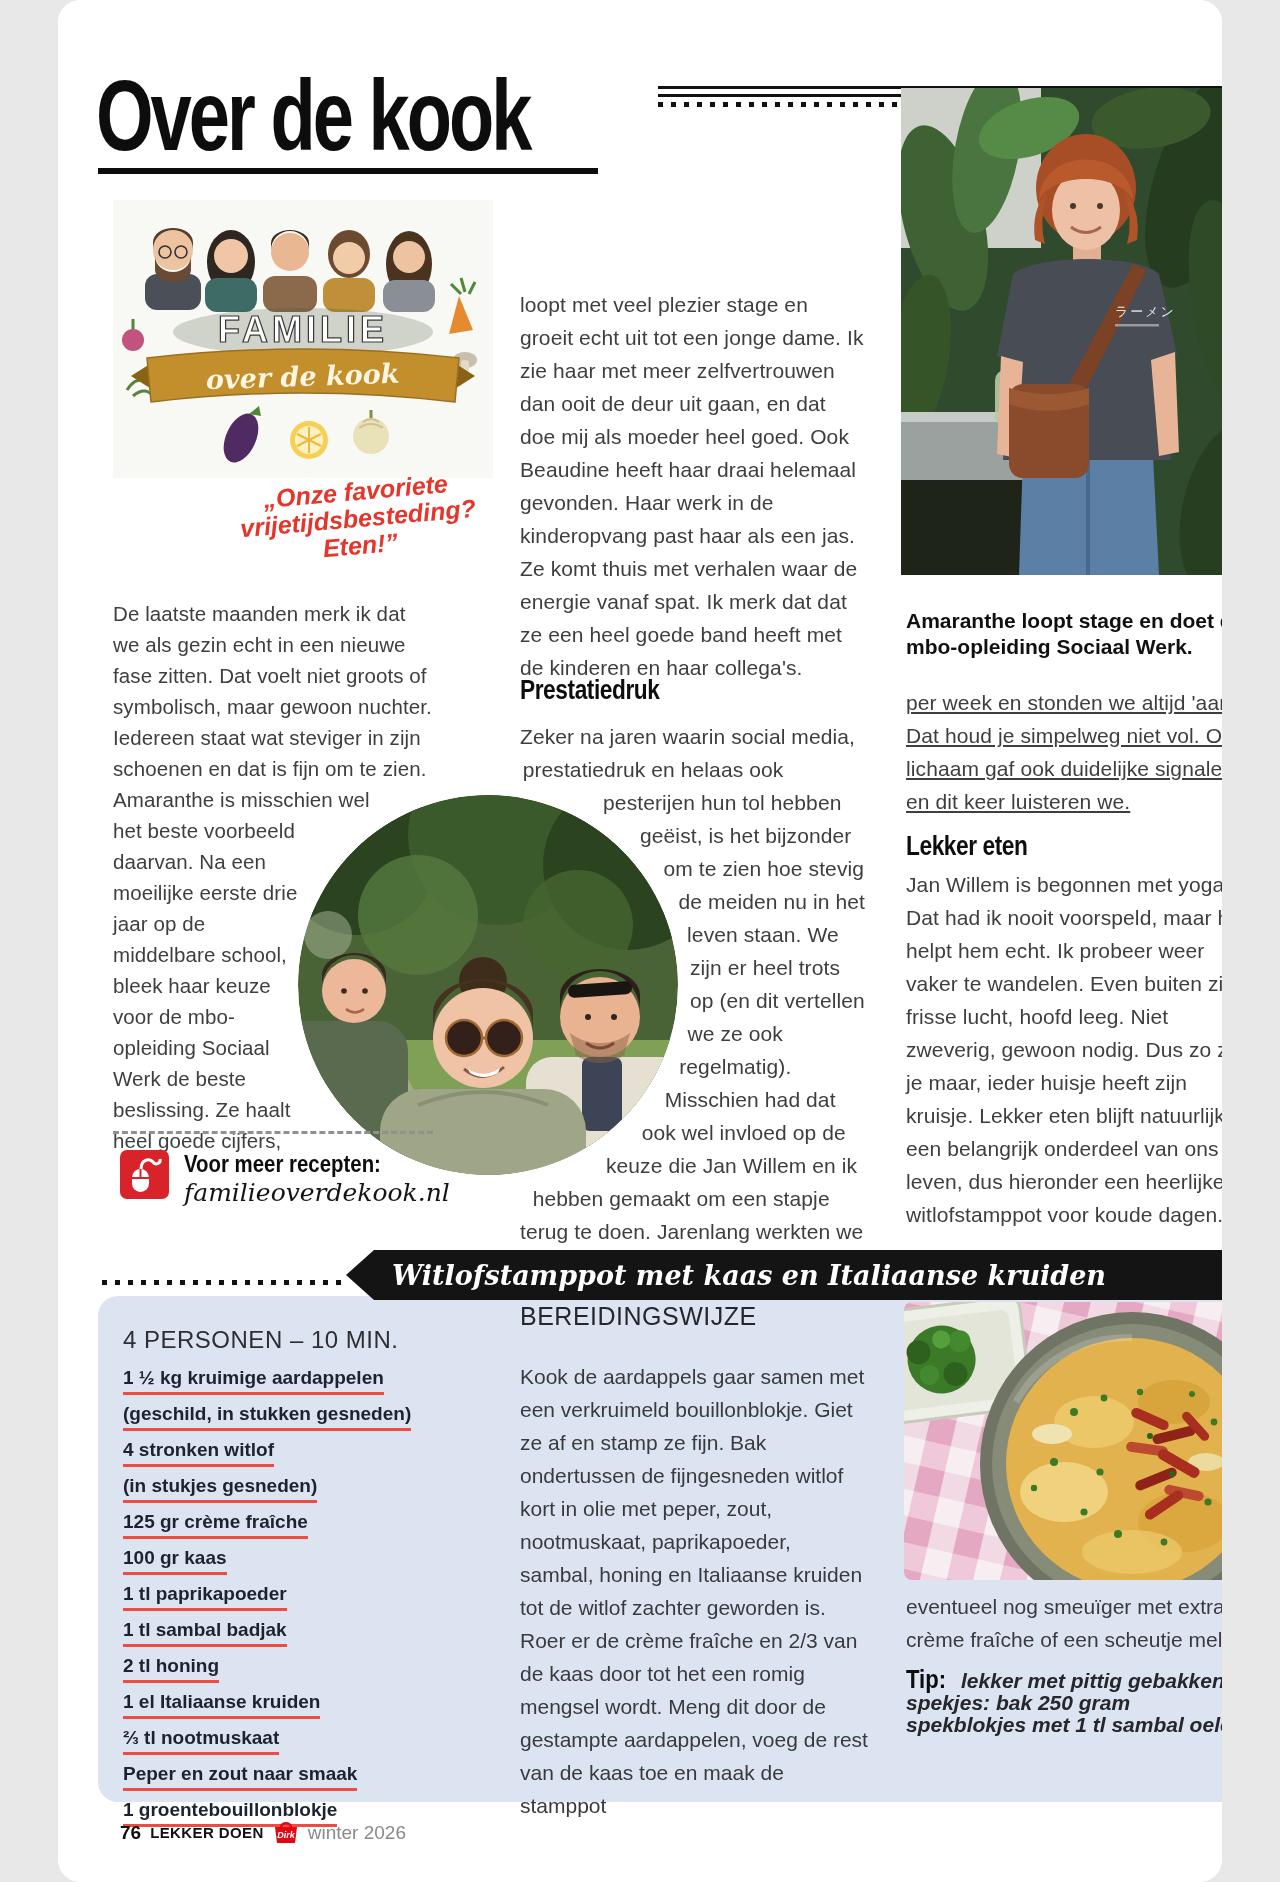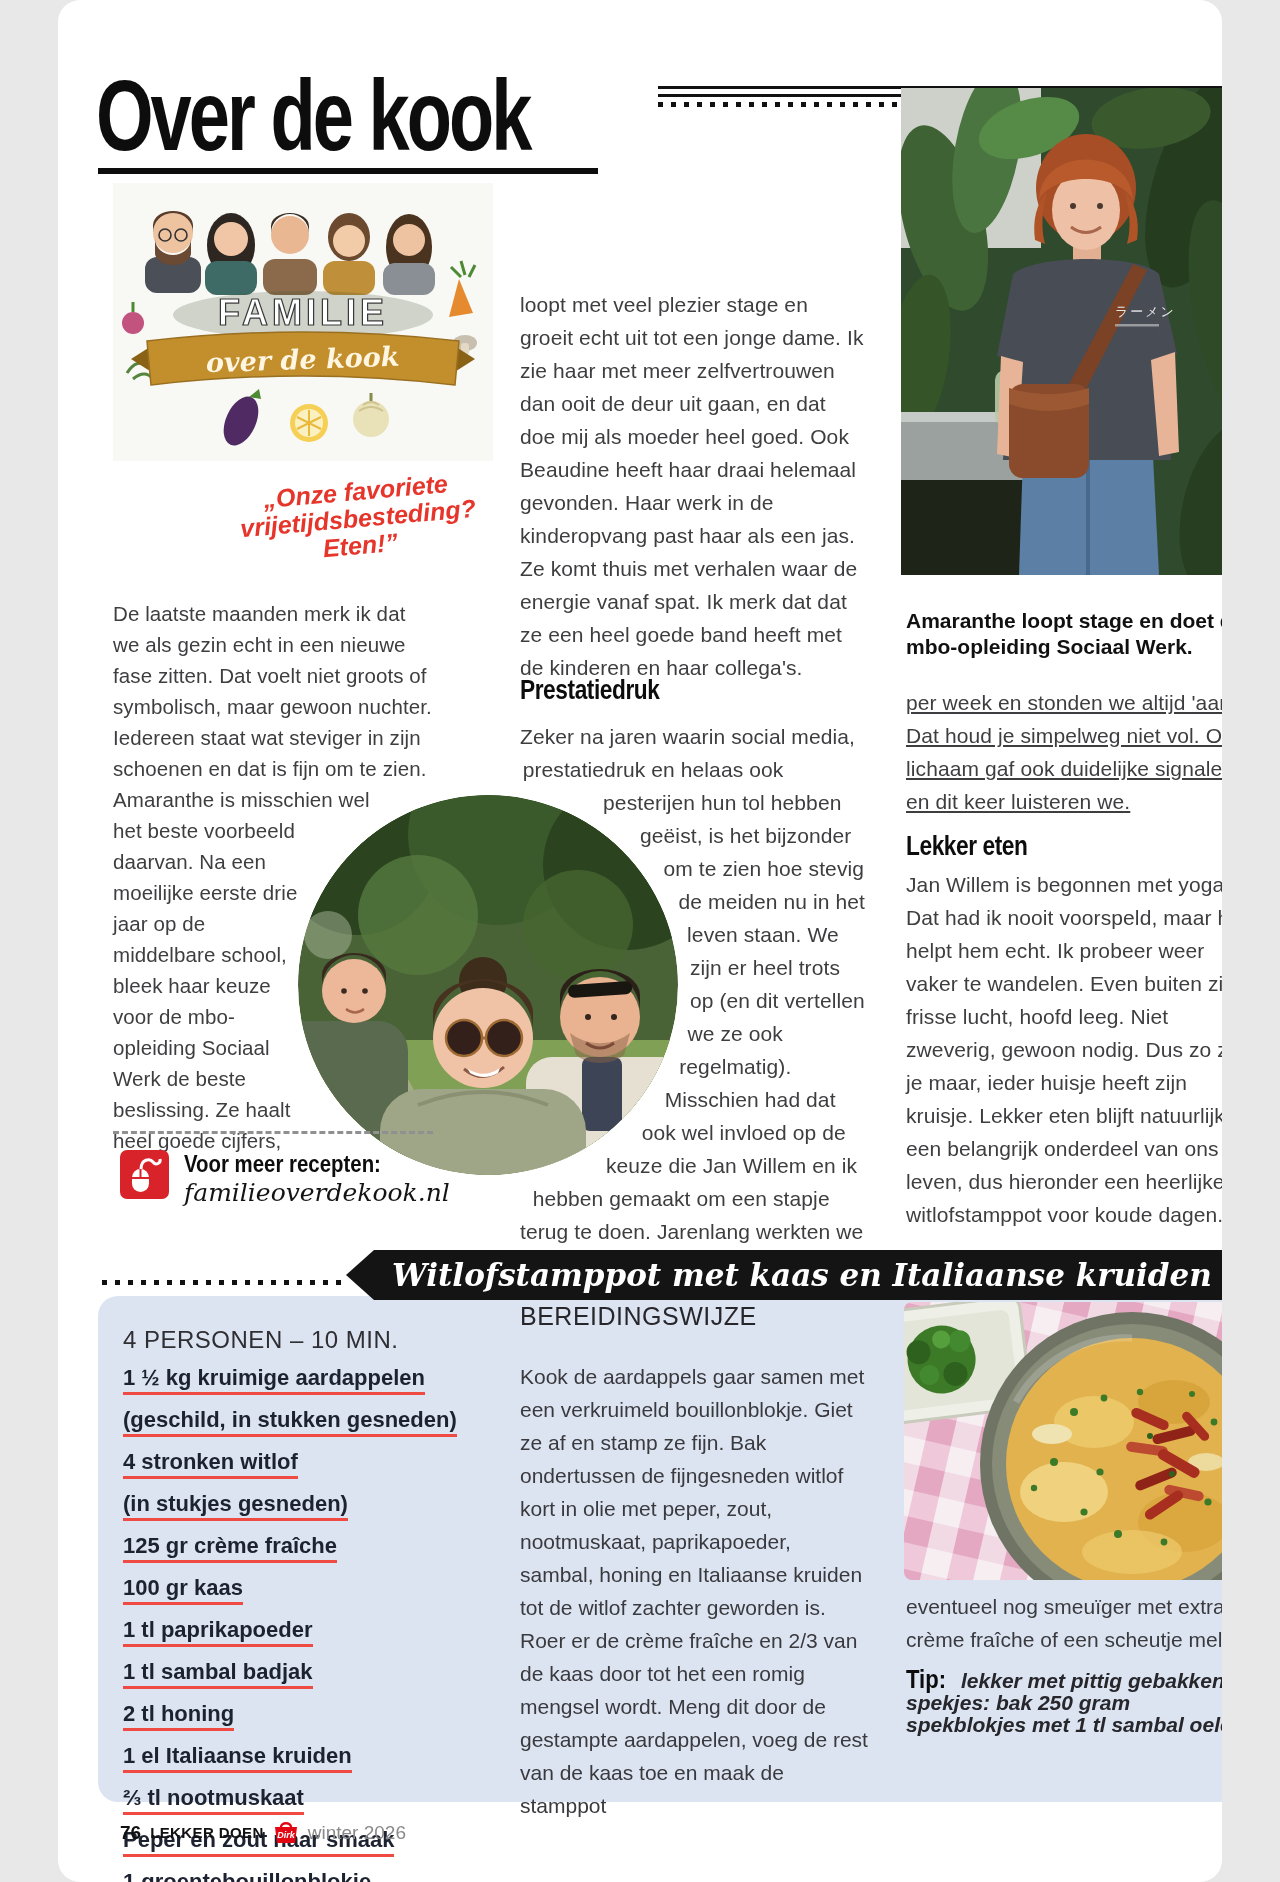--- a/index.html
+++ b/index.html
@@ -28,21 +28,21 @@
   .col3-p1{position:absolute;left:848px;top:686px;width:352px;text-decoration:underline;}
   .col3-p2{position:absolute;left:848px;top:868px;width:352px;}
 
   
   .photo-amaranthe{position:absolute;left:843px;top:88px;width:357px;height:487px;overflow:hidden;}
   .photo-amaranthe svg{display:block;width:100%;height:100%;}
   .photo-caption{position:absolute;left:848px;top:592px;width:352px;font-weight:700;
       font-size:21px;line-height:26px;color:#101010;margin-top:16px;}
   .circle-photo{position:absolute;left:240px;top:795px;width:380px;height:380px;border-radius:50%;overflow:hidden;}
   .circle-photo svg{display:block;width:100%;height:100%;}
-  .logo-illo{position:absolute;left:55px;top:183px;width:380px;height:278px;}
+  .logo-illo{position:absolute;left:55px;top:200px;width:380px;height:278px;}
   .logo-illo svg{display:block;width:100%;height:100%;}
 
   
   .quote{position:absolute;left:170px;top:478px;width:260px;text-align:center;
       transform:rotate(-5deg);color:#e6352a;font-weight:900;font-style:italic;
       font-size:25px;line-height:27px;}
 
   
   .dash-sep{position:absolute;left:55px;top:1131px;width:320px;border-top:3px dashed #909090;}
   .promo-icon{position:absolute;left:62px;top:1150px;width:49px;height:49px;}
@@ -51,27 +51,27 @@
   .promo-site{position:absolute;left:126px;top:1178px;font-family:"DejaVu Serif",serif;
       font-style:italic;font-size:25px;color:#141414;text-decoration:none;}
 
   
   .recipe-box{position:absolute;left:40px;top:1296px;width:1160px;height:506px;
       background:#dce4f2;border-radius:20px;}
   .recipe-banner{position:absolute;left:288px;top:1250px;width:912px;height:50px;background:#141414;
       clip-path:polygon(0 50%,28px 0,100% 0,100% 100%,28px 100%);
       display:flex;align-items:center;padding-left:0;}
   .recipe-banner .btxt{margin-left:46px;color:#ffffff;font-family:"DejaVu Serif",serif;
-      font-weight:700;font-style:italic;font-size:31px;white-space:nowrap;}
+      font-weight:700;font-style:italic;font-size:27px;white-space:nowrap;}
   .banner-dotted{position:absolute;left:44px;top:1280px;width:244px;height:5px;
       background:repeating-linear-gradient(90deg,#111 0 5px,transparent 5px 13px);}
   .serving{position:absolute;left:65px;top:1326px;font-size:24px;letter-spacing:.5px;color:#2e2e33;}
   .ing-list{position:absolute;left:65px;top:1366px;width:360px;}
-  .ing{font-weight:700;font-size:22px;line-height:24px;color:#1c2230;width:fit-content;
-      border-bottom:3px solid #ef4b43;padding-bottom:2px;margin-bottom:13px;}
+  .ing{font-weight:700;font-size:19px;line-height:24px;color:#1c2230;width:fit-content;
+      border-bottom:3px solid #ef4b43;padding-bottom:2px;margin-bottom:7px;}
   .method-h{position:absolute;left:462px;top:1302px;font-size:25px;letter-spacing:.5px;color:#26262b;}
   .method-p{position:absolute;left:462px;top:1360px;width:350px;font-size:21px;line-height:33px;color:#3a3a3e;}
   .dish-photo{position:absolute;left:846px;top:1302px;width:348px;height:278px;overflow:hidden;
       border-radius:8px 16px 8px 8px;}
   .dish-photo svg{display:block;width:100%;height:100%;}
   .method-cont{position:absolute;left:848px;top:1590px;width:348px;font-size:21px;line-height:33px;color:#3a3a3e;}
   .tip{position:absolute;left:848px;top:1668px;width:348px;font-size:21px;line-height:22px;
       color:#26262b;font-style:italic;font-weight:600;}
   .tip .tiplabel{font-style:normal;font-weight:800;font-size:26px;color:#0d0d0d;
       display:inline-block;transform:scaleX(.85);transform-origin:0 50%;margin-right:2px;}

